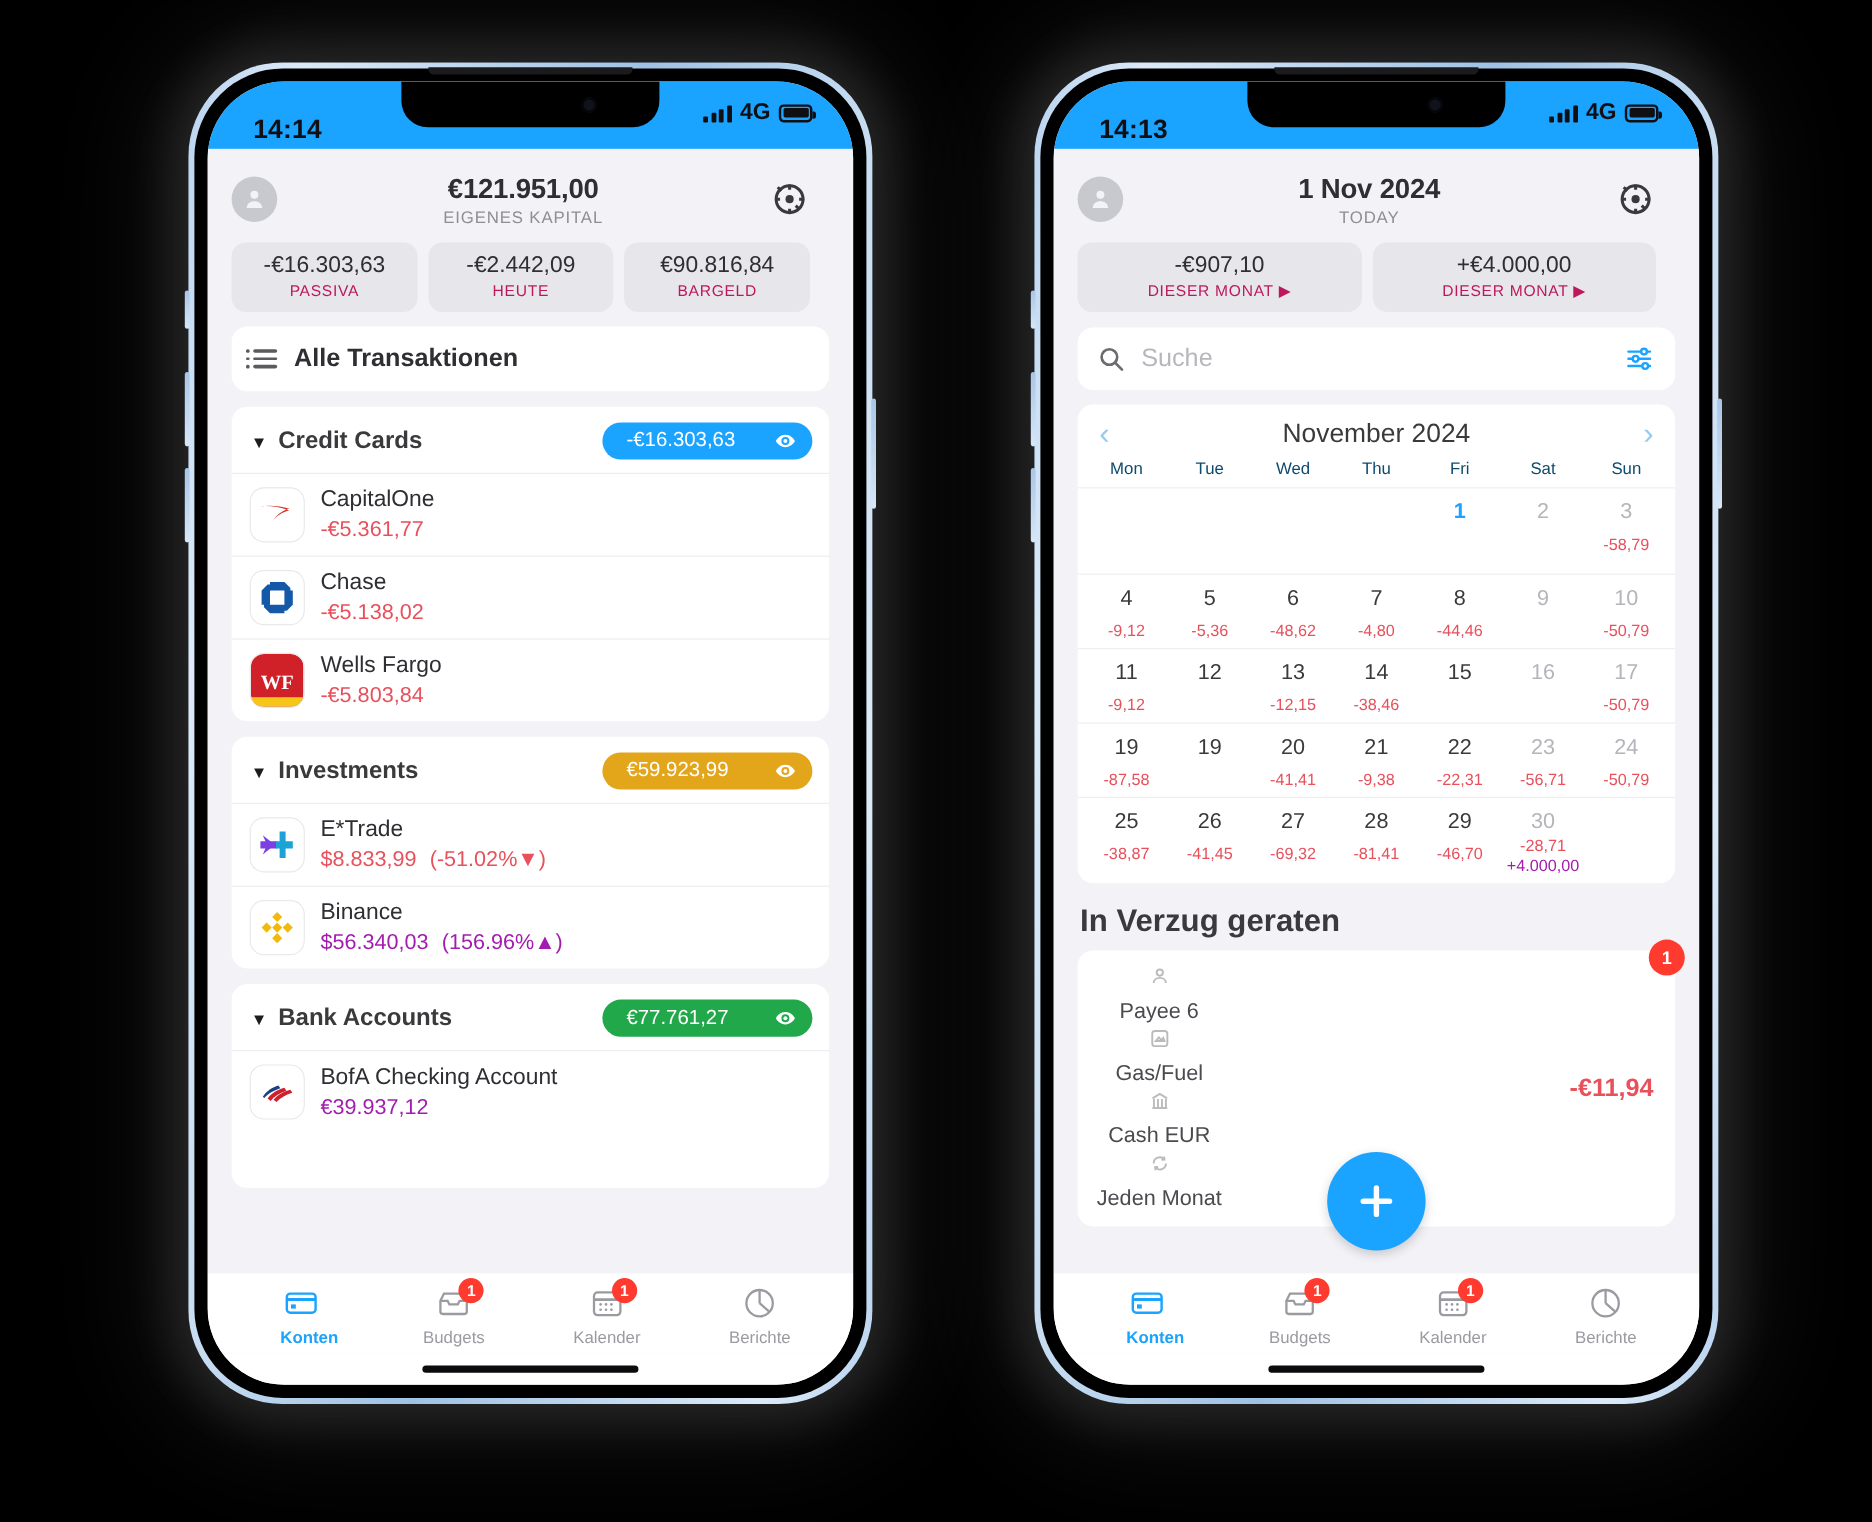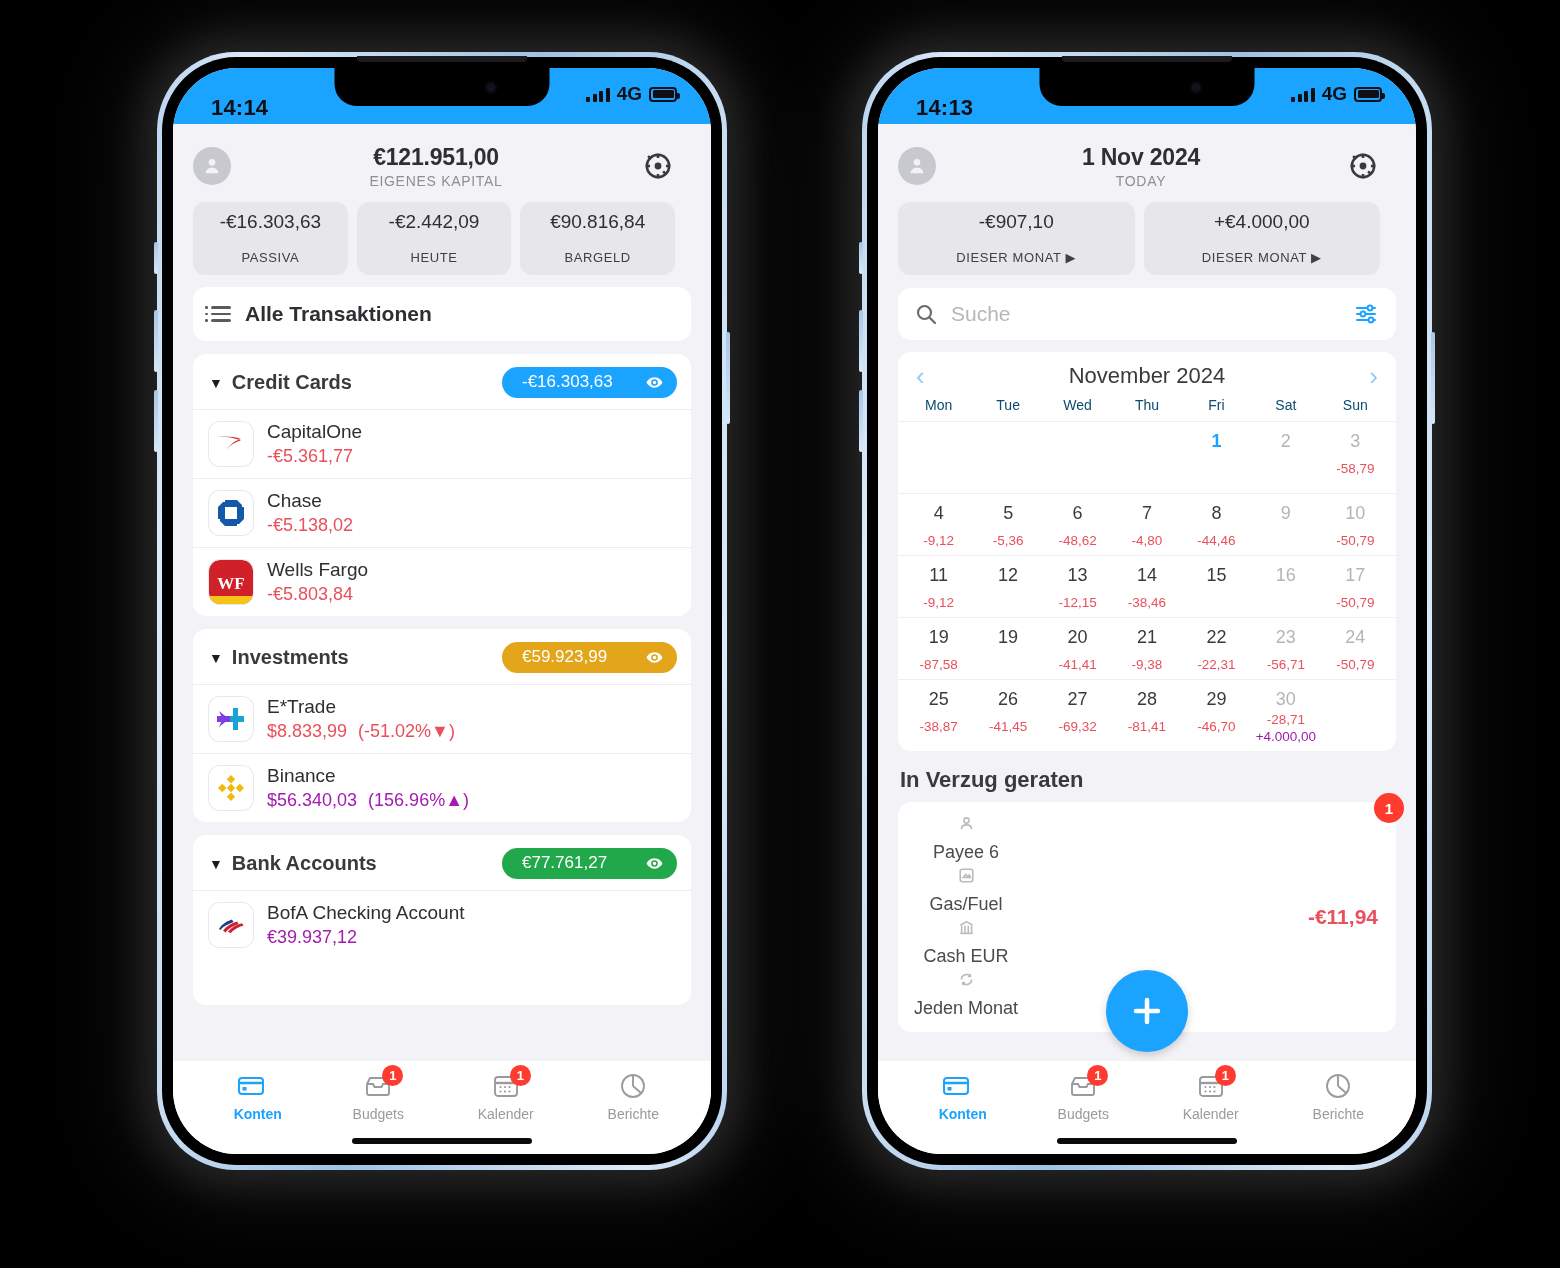--- a/index.html
+++ b/index.html
@@ -81,21 +81,21 @@
   .avatar svg { width:22px;height:22px;fill:#f2f2f7;}
   .hdr-center { text-align:center; flex:1; }
   .hdr-amount { font-size:23px; font-weight:700; color:#2e2e33; letter-spacing:-.2px; }
   .hdr-label { font-size:14px; color:#8e8e93; letter-spacing:.7px; margin-top:2px;}
   .gear { width:34px;height:34px; }
   .gear svg { width:34px;height:34px; fill:#3a3a3c;}
 
   .chips { display:flex; gap:9px; margin-top:8px; }
   .chip { flex:1; background:#e6e6eb; border-radius:12px; padding:9px 4px 10px; text-align:center; }
   .chip .v { font-size:19px; font-weight:400; color:#2e2e33;}
-  .chip .k { font-size:13px; color:#404040; letter-spacing:.6px; margin-top:17px;}
+  .chip .k { font-size:13px; color:#be185d; letter-spacing:.6px; margin-top:2px;}
 
   
   .content { flex:1; background:#f2f2f7; padding: 0 20px; overflow:hidden; position:relative;}
   .alltx {
     background:#fff; border-radius:13px; margin-top:12px;
     height:54px; display:flex; align-items:center; gap:14px; padding:0 18px;
   }
   .alltx .lines { display:flex; flex-direction:column; gap:4px; }
   .alltx .lines span { display:block; width:20px;height:2.5px;background:#5a5a5f;border-radius:2px;position:relative;}
   .alltx .lines span::before{content:"";position:absolute;left:-6px;top:0;width:2.5px;height:2.5px;background:#5a5a5f;border-radius:50%;}
@@ -142,21 +142,21 @@
   .dow div { text-align:center;font-size:14px;color:#0c4a6e;}
   .week { display:grid;grid-template-columns:repeat(7,1fr); border-top:1px solid #efeff3; padding:6px 6px 5px;}
   .week.first { min-height:72px; }
   .cell { text-align:center; padding:3px 0 2px; }
   .cell .d { font-size:18px;color:#3a3a3c; }
   .cell .d.dim { color:#b4b4ba; }
   .cell .d.today { color:#1aa3ff; font-weight:700; }
   .cell .a { font-size:13.5px; margin-top:9px; }
   .cell .a.tight { margin-top:2px; }
 
-  .sect-title { font-size:22px;font-weight:700;color:#3a3a3c;margin:16px 2px 9px;}
+  .sect-title { font-size:26px;font-weight:700;color:#3a3a3c;margin:16px 2px 9px;}
   .overdue { background:#fff;border-radius:13px;position:relative;padding:13px 18px 13px 16px;display:flex;align-items:center;justify-content:space-between;}
   .od-lines { display:flex;flex-direction:column;gap:4px;}
   .od-line { display:flex;align-items:center;gap:10px;font-size:18px;color:#4a4a4f;flex-direction:column;}
   .od-line .oi { width:17px;height:17px;flex:0 0 17px;opacity:.45;}
   .od-line .oi svg{width:17px;height:17px;display:block;fill:none;stroke:#6b6b70;stroke-width:1.6;}
   .od-amt { font-size:21px;font-weight:700;color:#e8505b;}
   .od-badge { position:absolute; top:-9px; right:-8px; width:30px;height:30px;border-radius:15px;background:#ff3b30;color:#fff;font-size:15px;display:flex;align-items:center;justify-content:center;font-weight:700;}
   .fab { position:absolute; width:82px;height:82px;border-radius:41px;background:#1aa3ff;display:flex;align-items:center;justify-content:center;left:50%;transform:translateX(-50%);bottom:-20px;box-shadow:0 3px 9px rgba(0,0,0,.18);}
   .fab svg{width:38px;height:38px;stroke:#fff;stroke-width:4.5;stroke-linecap:round;}
   .fabwrap{position:relative;}

